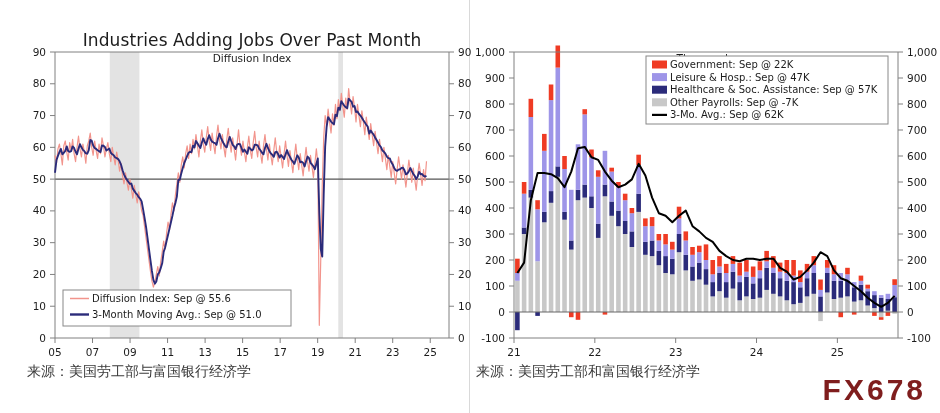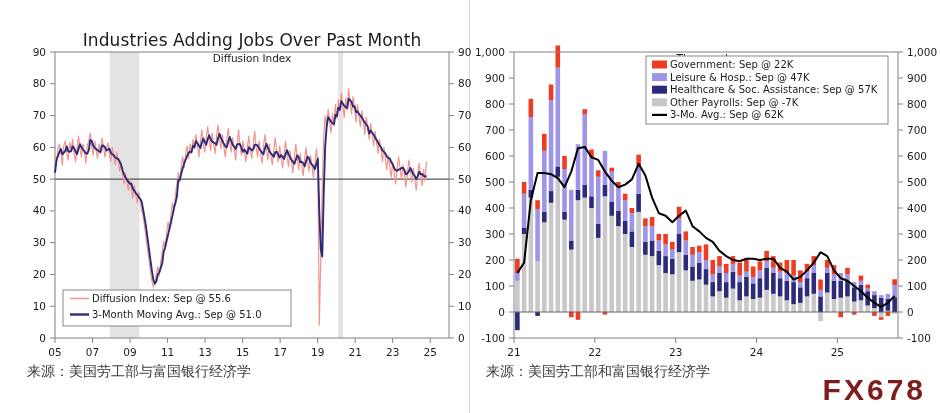--- a/index.html
+++ b/index.html
@@ -5,21 +5,21 @@
   html,body{margin:0;padding:0;background:#ffffff;}
   body{width:940px;height:413px;font-family:"DejaVu Sans",sans-serif;color:#1a1a1a;overflow:hidden;}
   .wrap{position:relative;width:940px;height:413px;}
   .panel{position:absolute;top:0;height:413px;width:470px;}
   .panel-left{left:0;margin-left:17px;}
   .panel-right{left:470px;}
   .divider{position:absolute;left:469px;top:0;width:1px;height:413px;background:#d9d9d9;}
   .title{position:absolute;left:0;width:470px;text-align:center;font-size:17px;font-weight:400;color:#1c1c1c;top:30px;letter-spacing:.1px;}
   .subtitle{position:absolute;left:0;width:470px;text-align:center;font-size:10.5px;color:#1c1c1c;top:52px;}
   .source{position:absolute;left:10px;top:363px;font-size:14px;color:#3a3a3a;white-space:nowrap;}
-  .panel-right .source{left:16px;}
+  .panel-right .source{left:6px;}
   .watermark{position:absolute;right:14px;bottom:6px;font-size:30px;font-weight:600;color:#7f1d1d;letter-spacing:3px;font-family:"Liberation Sans",sans-serif;text-shadow:0 1px 0 #fff;}
   svg{display:block;}
   .tick-label{font-size:10.5px;fill:#1c1c1c;font-family:"DejaVu Sans",sans-serif;}
   .legend-text{font-size:10px;fill:#1c1c1c;font-family:"DejaVu Sans",sans-serif;}
 </style>
 </head>
 <body>
 
 <div class="wrap">
 

